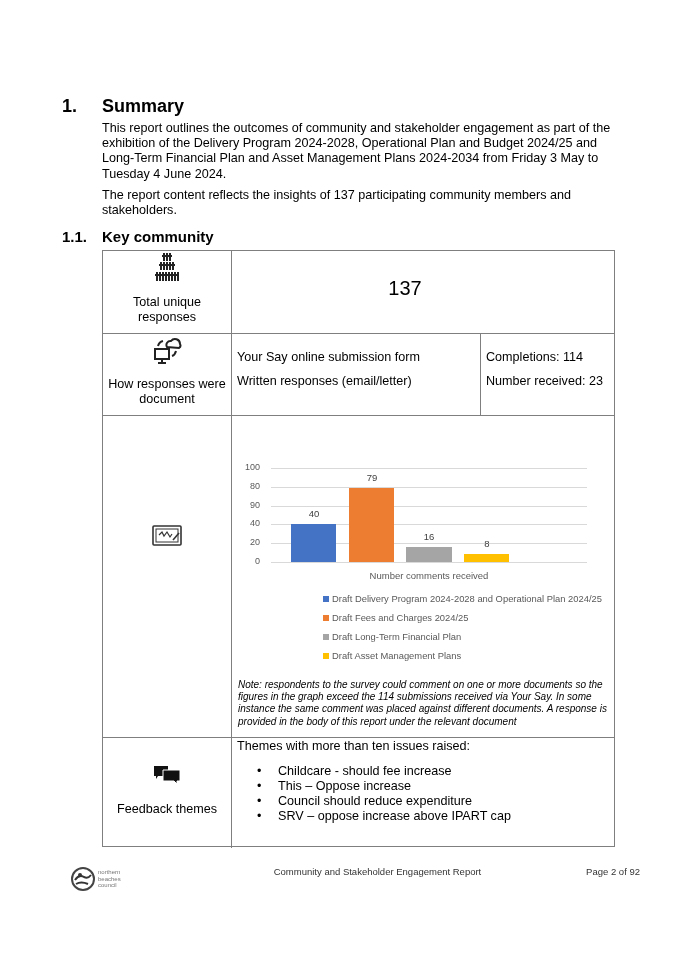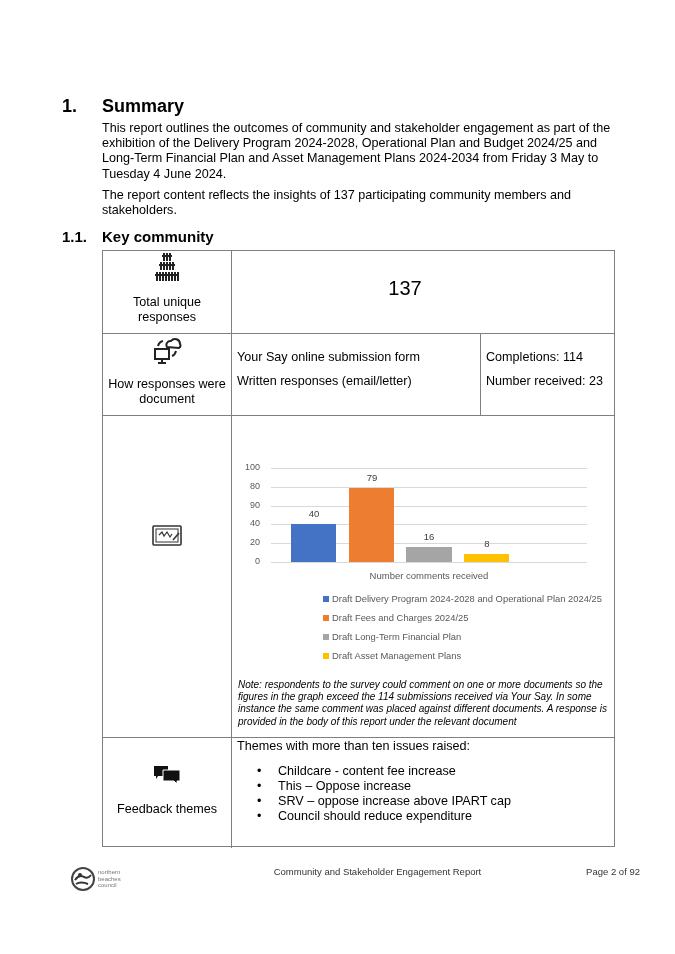--- a/index.html
+++ b/index.html
@@ -171,24 +171,24 @@
 
   <div class="label-cell" style="top:514px;">
     <svg class="icon" width="28" height="20" viewBox="0 0 28 20">
       <path d="M1 1 h14 v10 h-10 l-2 3 v-3 h-2 z" fill="#111"></path>
       <path d="M10 5 h17 v11 h-3 v3 l-3 -3 h-11 z" fill="#111" stroke="#fff" stroke-width="1"></path>
     </svg>
     <div style="margin-top:17px;">Feedback themes</div>
   </div>
   <div class="themes-head">Themes with more than ten issues raised:</div>
   <ul class="themes-list">
-    <li>Childcare - content fee increase</li>
+    <li>Childcare - should fee increase</li>
     <li>This – Oppose increase</li>
+    <li>Council should reduce expenditure</li>
     <li>SRV – oppose increase above IPART cap</li>
-    <li>Council should reduce expenditure</li>
   </ul>
 </div>
 
 <div class="logo">
   <svg width="26" height="26" viewBox="0 0 26 26" style="position:absolute; left:0; top:0;">
     <circle cx="13" cy="13" r="11" fill="none" stroke="#444" stroke-width="2"></circle>
     <path d="M5 14 q4 -6 9 -3 q4 2 7 -2" fill="none" stroke="#333" stroke-width="2"></path>
     <path d="M6 18 q5 -3 12 0" fill="none" stroke="#333" stroke-width="2"></path>
     <circle cx="10" cy="9" r="2" fill="#333"></circle>
   </svg>

